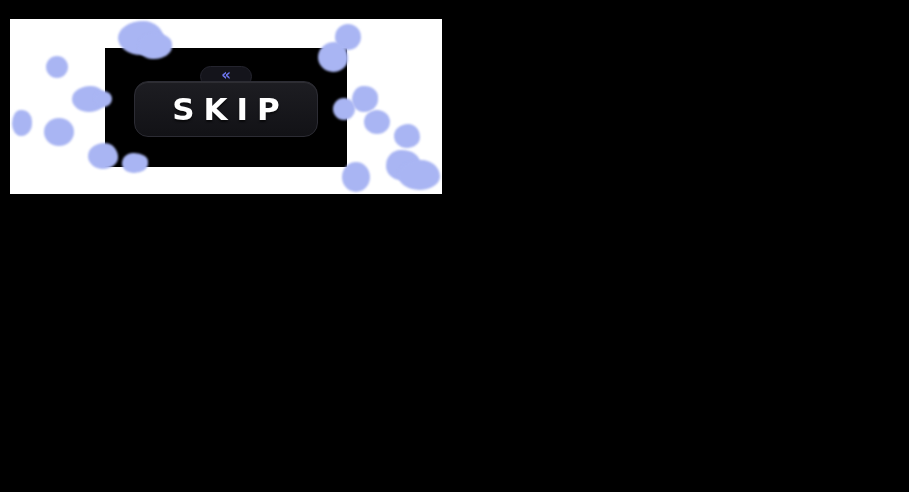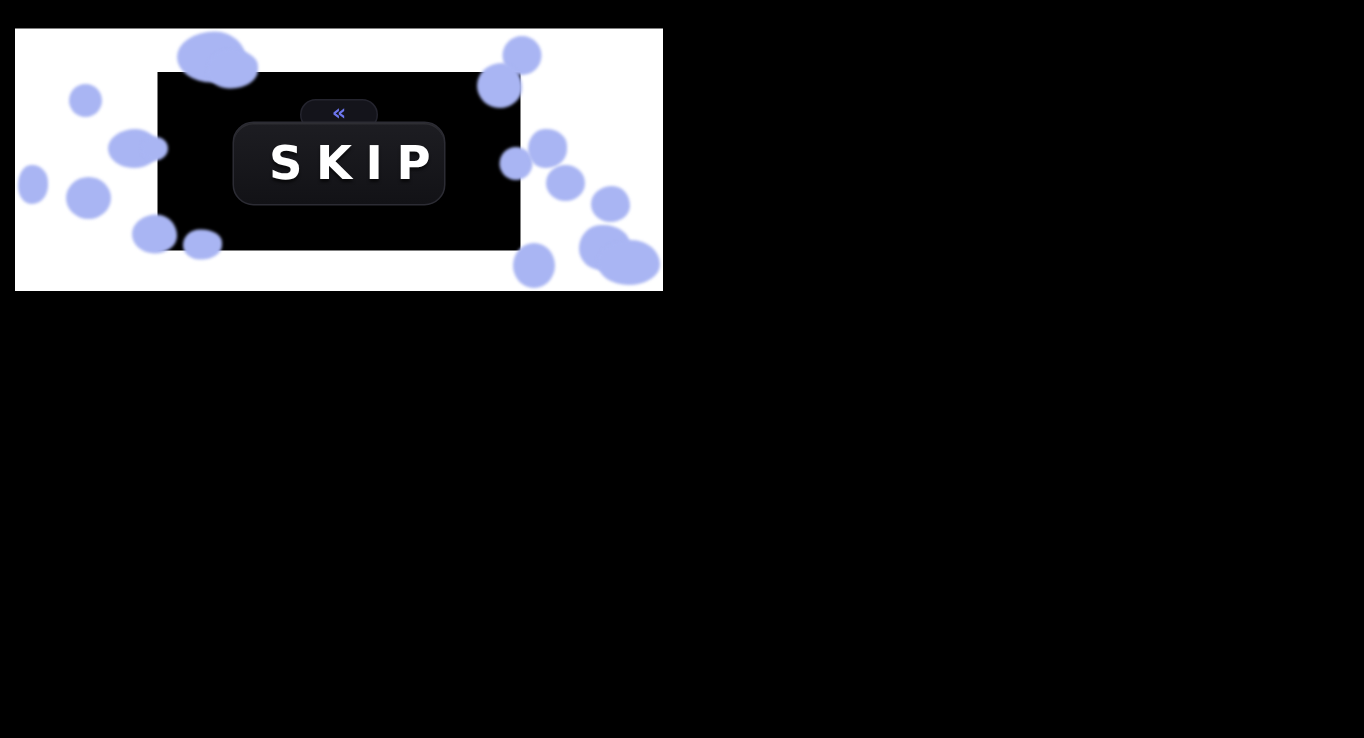--- a/index.html
+++ b/index.html
@@ -52,28 +52,28 @@
     font-weight: bold;
     font-size: 15px;
     line-height: 1;
     margin-top: -2px;
   }
   .skip-btn {
     position: absolute;
     left: 50%;
     top: 33px;
     transform: translateX(-50%);
-    width: 142px;
+    width: 184px;
     height: 56px;
     background: linear-gradient(#1d1d22, #121216);
     border: 1px solid #2c2c34;
     border-radius: 14px;
     display: flex;
     align-items: center;
-    justify-content: flex-end;
+    justify-content: center;
     cursor: pointer;
     padding: 0;
     box-shadow: inset 0 1px 0 rgba(255,255,255,0.08);
   }
   .skip-label {
     color: #ffffff;
     font-weight: 800;
     font-size: 31px;
     letter-spacing: 9px;
     text-indent: 9px;

